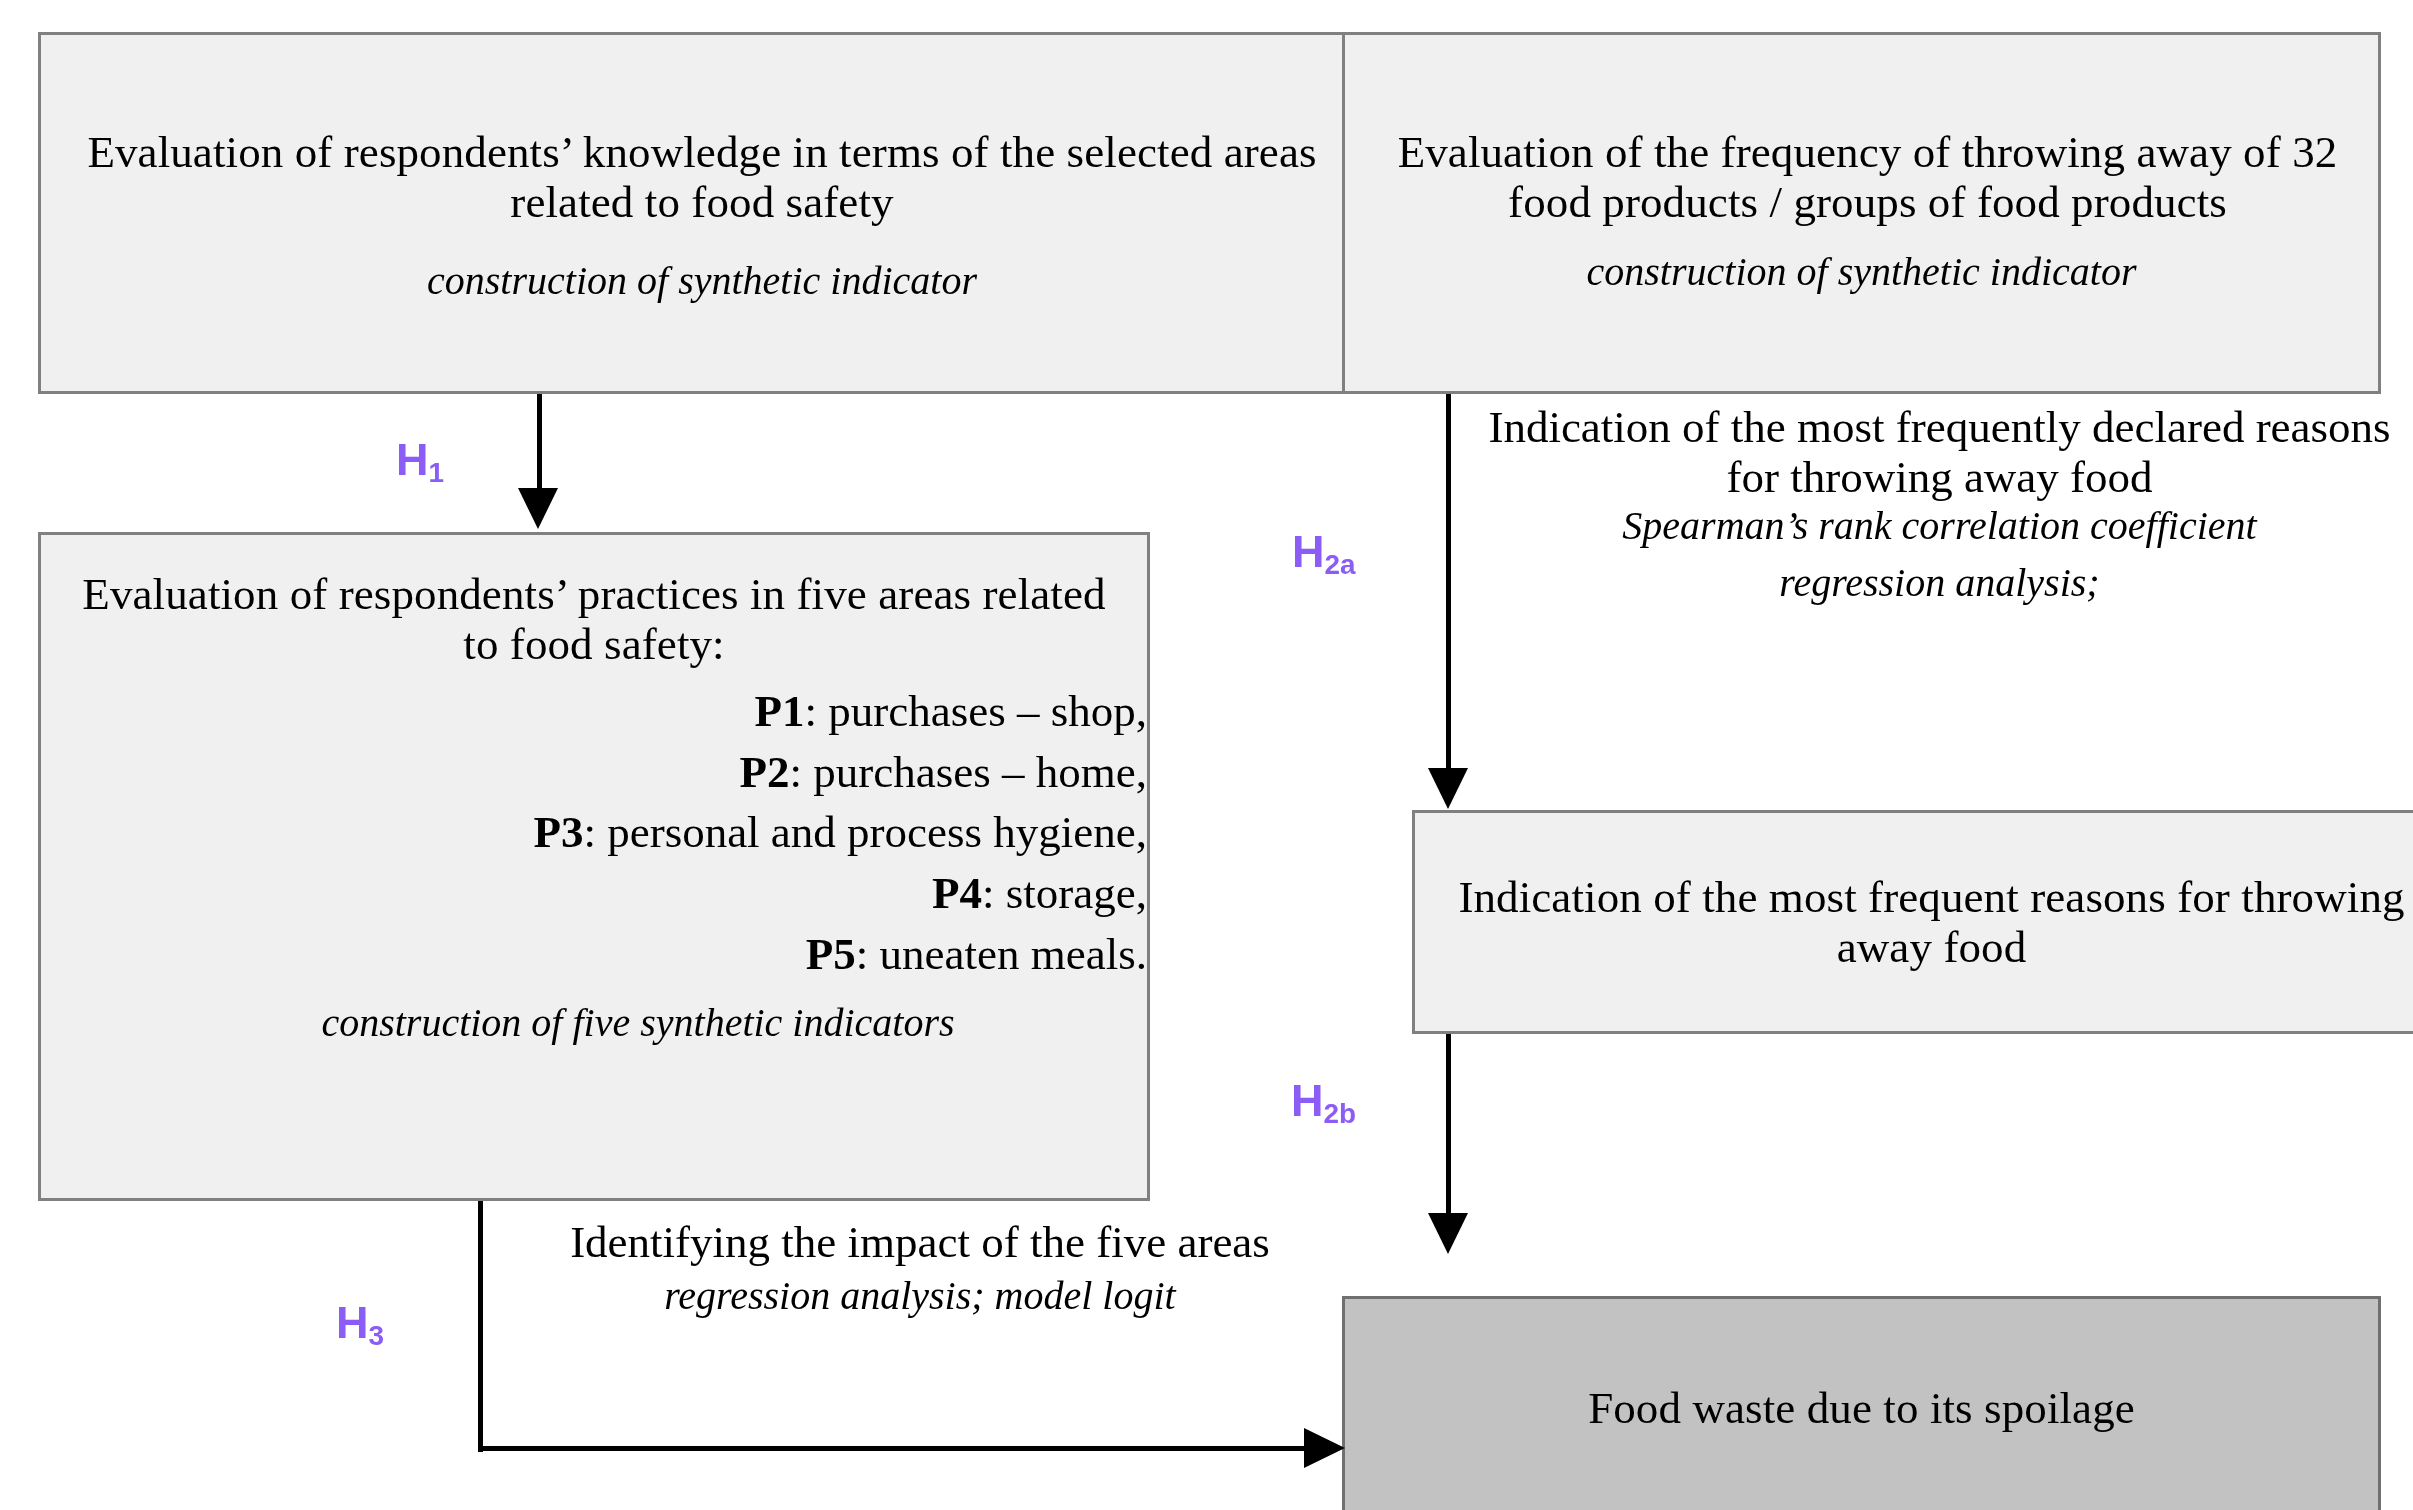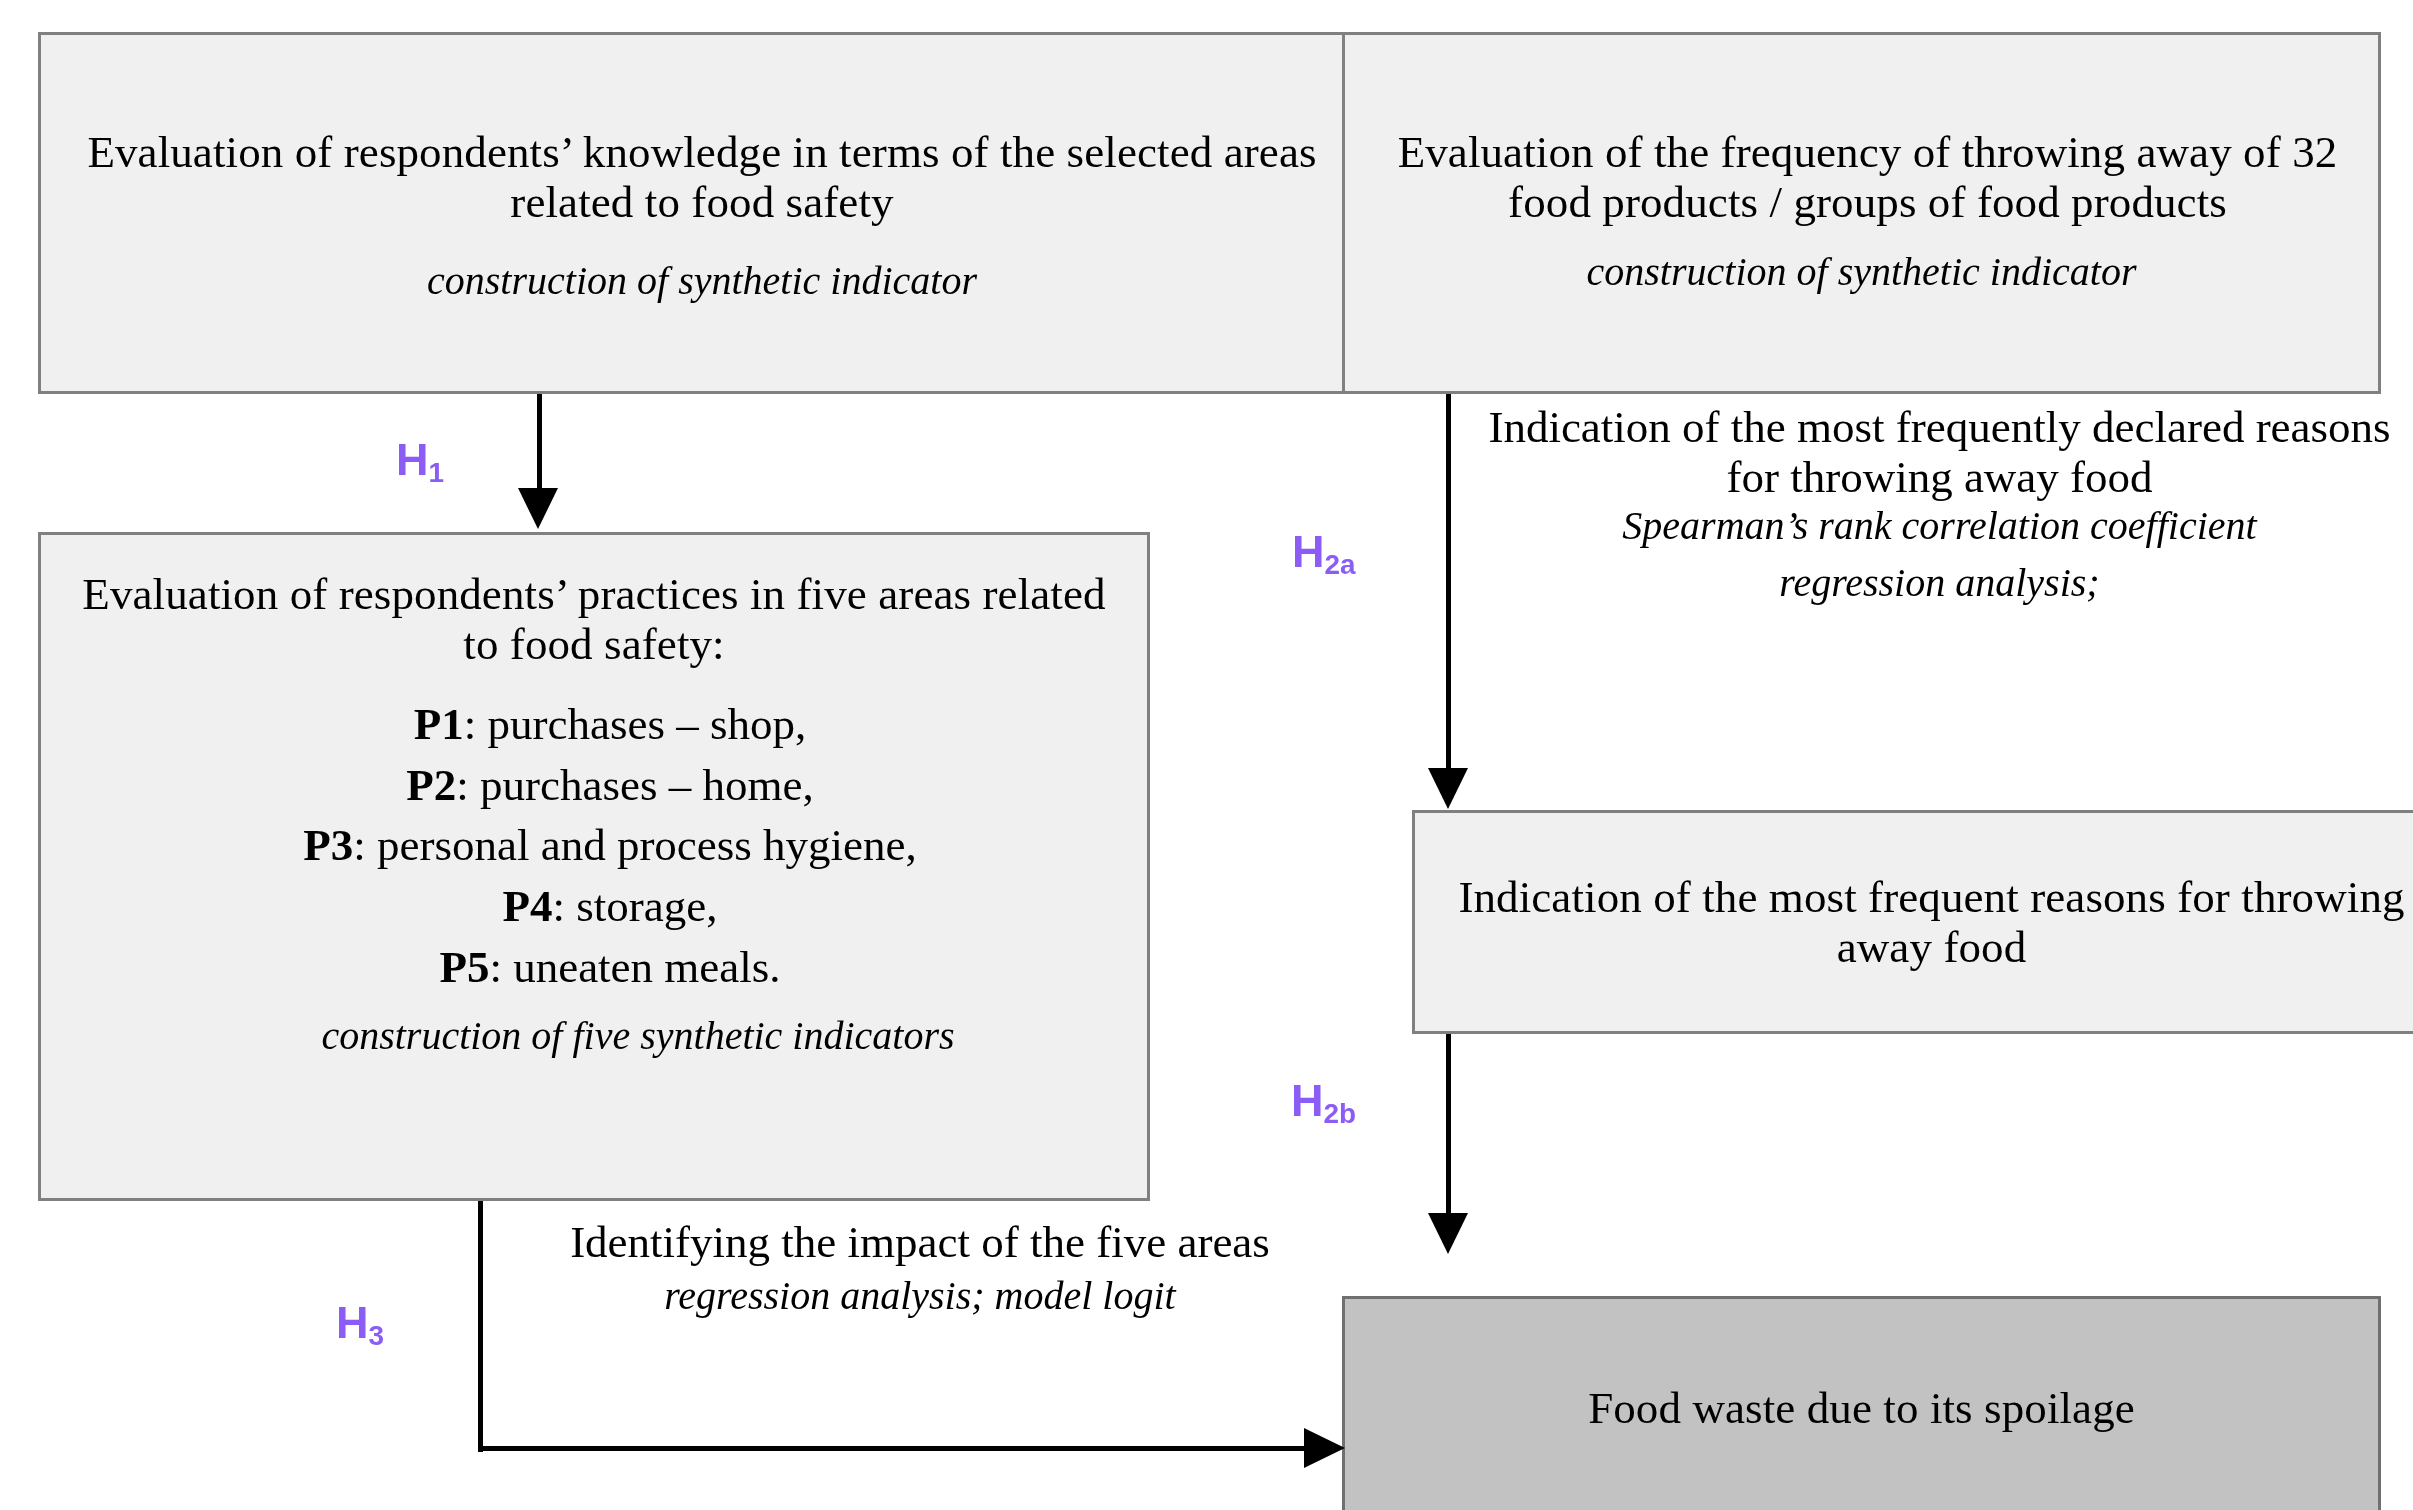--- a/index.html
+++ b/index.html
@@ -49,23 +49,23 @@
   #box-knowledge { left: 38px;  top: 32px;   width: 1328px; height: 362px; }
   #box-knowledge .title  { margin-top: 4.4px; }
   #box-knowledge .method { margin-top: 31px; }
 
   
   #box-practices { left: 38px; top: 532px; width: 1112px; height: 669px;
                    justify-content: flex-start; padding-top: 34px; }
   #box-practices .title { padding: 0 34px; }
   .plist {
     align-self: stretch;
-    text-align: center;
+    text-align: right;
     padding-left: 32px;
-    margin-top: 24px;
+    margin-top: 11px;
   }
   .plist .prow {
     font-size: 45px;
     line-height: 1.35;
     white-space: nowrap;
   }
   .plist .prow b { font-weight: bold; }
   #box-practices .method { margin-top: 16px; align-self: center; padding-left: 88px;}
 
   

